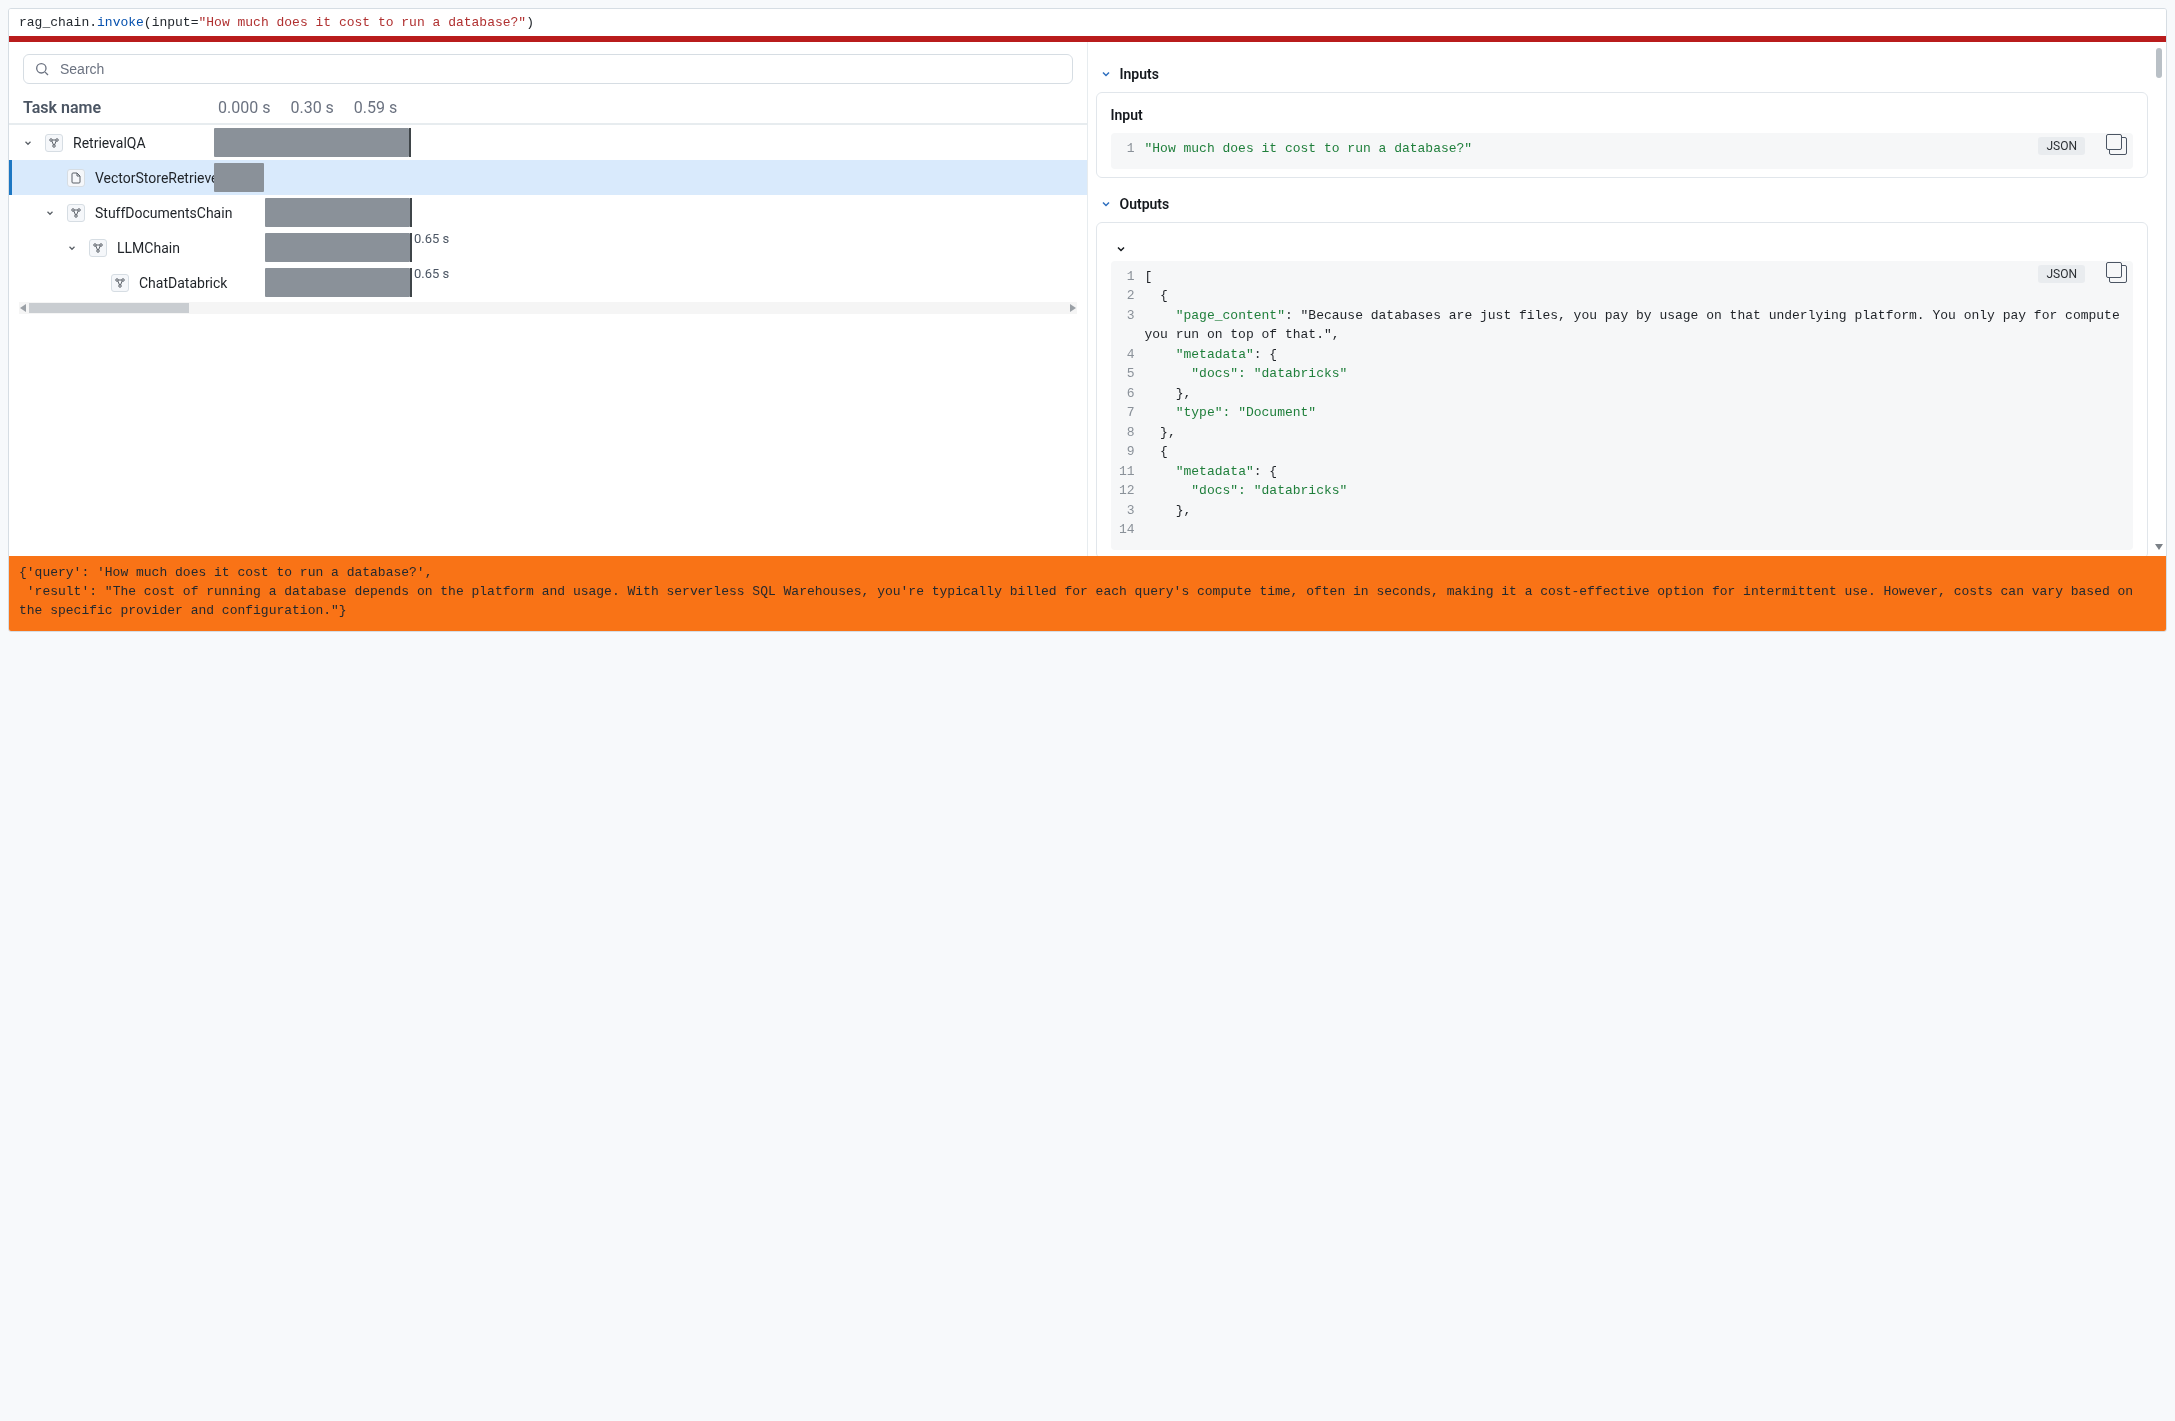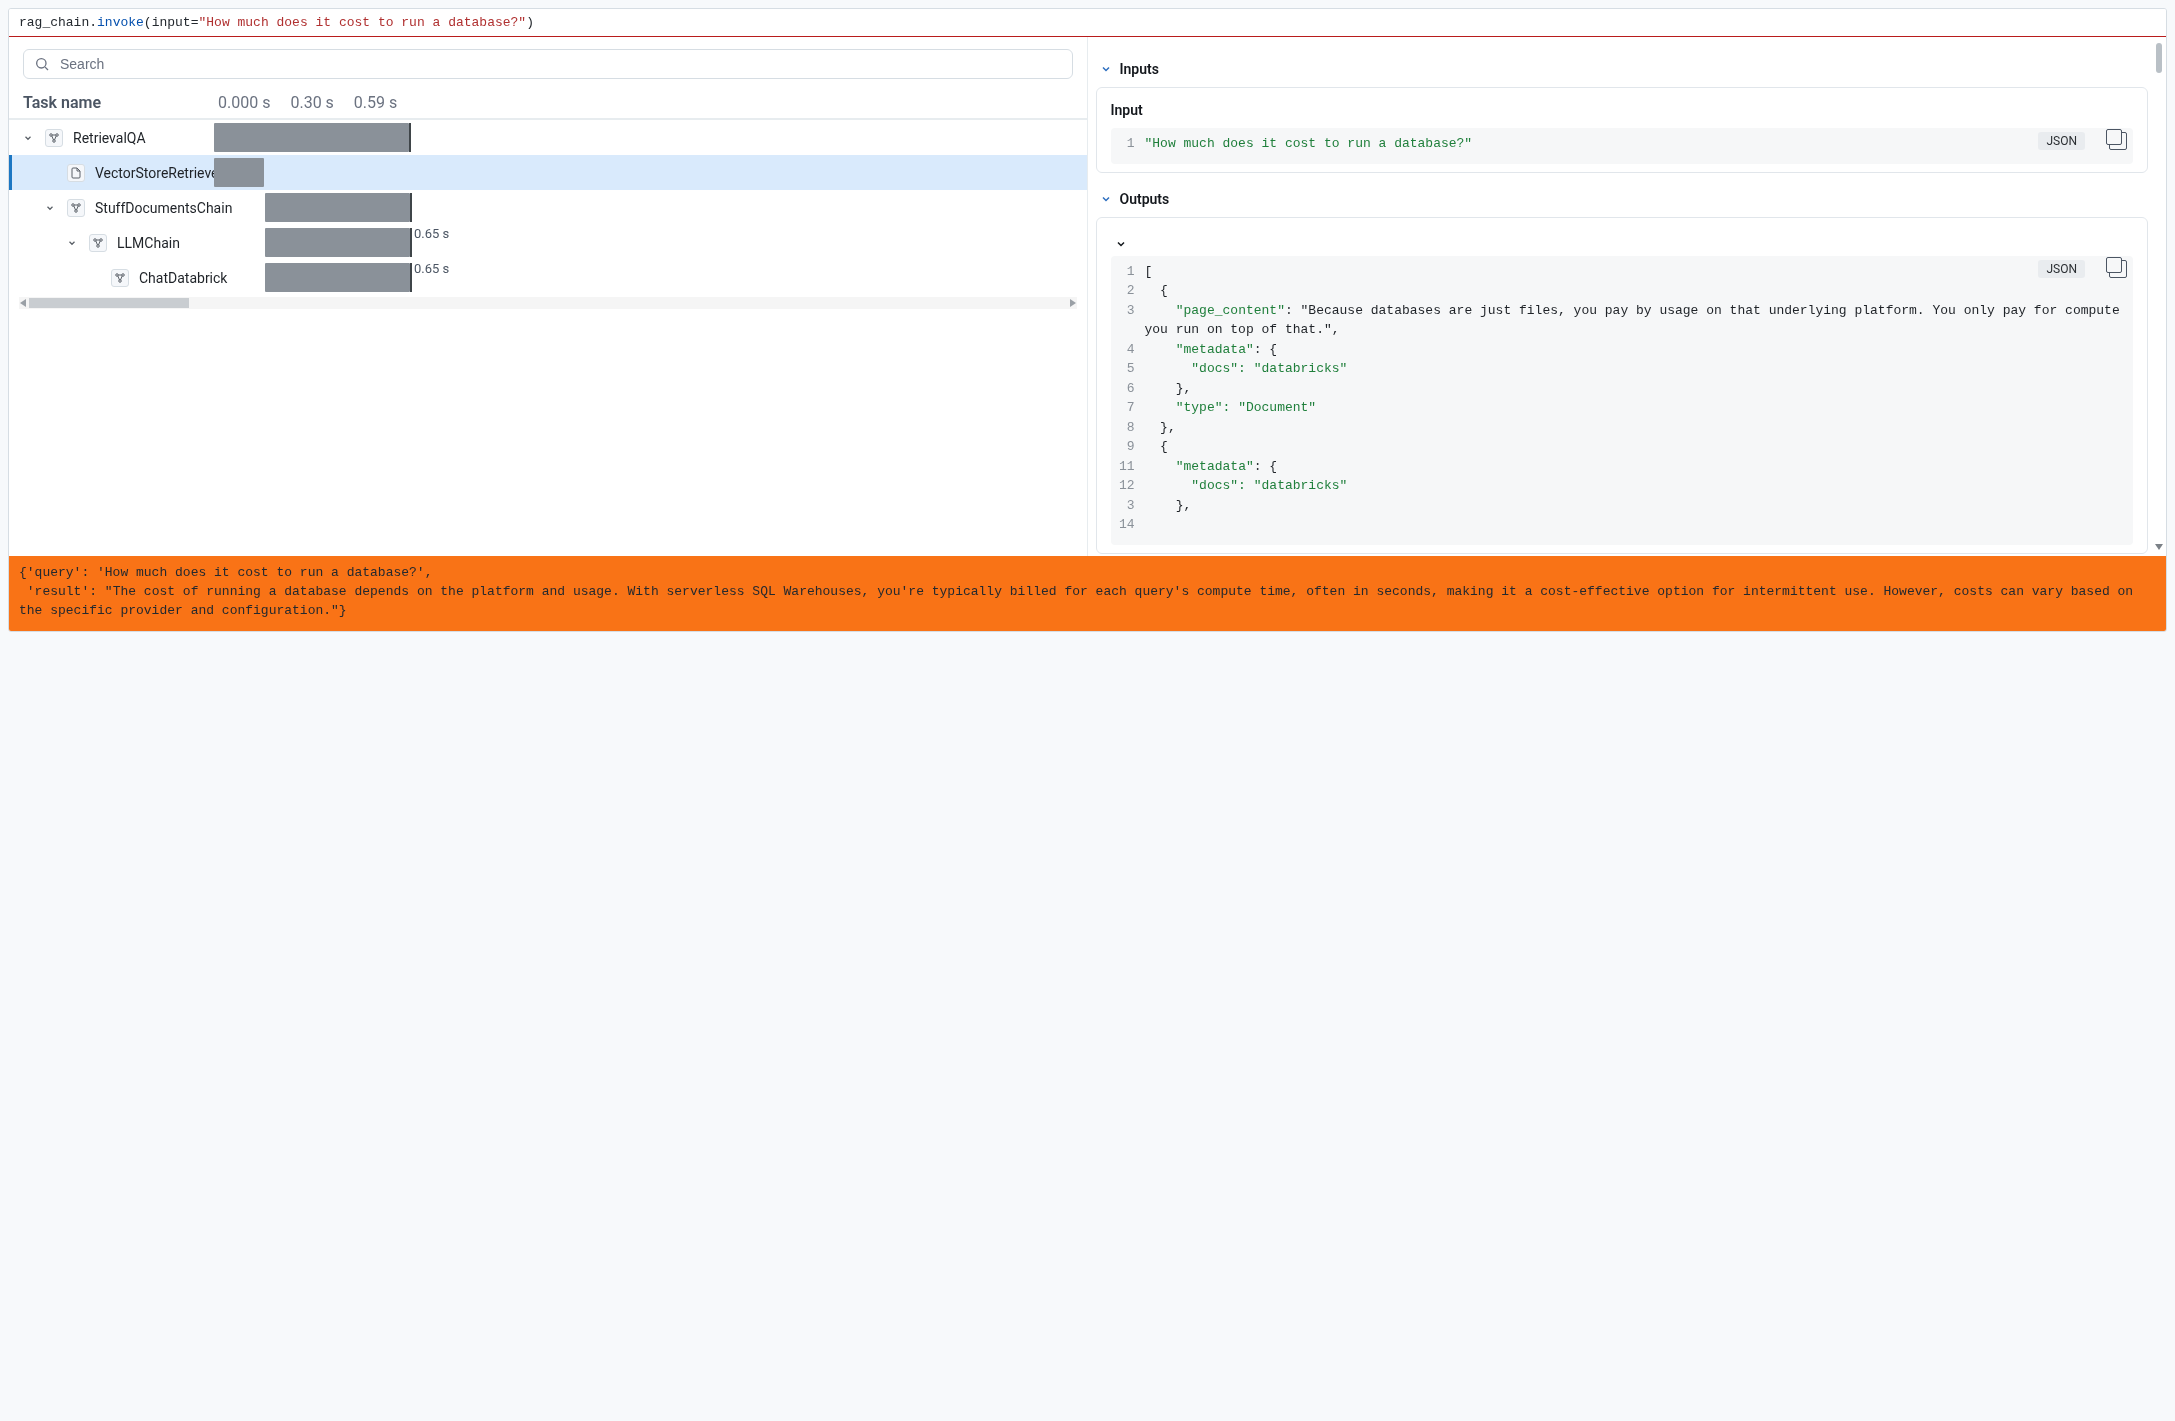--- a/index.html
+++ b/index.html
@@ -27,21 +27,21 @@
   .tok-id   { color: #24292f; }
   .tok-attr { color: #24292f; }
   .tok-str  { color: #b03030; }
   .tok-fn   { color: #0550ae; }
   .tok-eq   { color: #24292f; }
 
   .main-grid {
     display: grid;
     grid-template-columns: 1fr 1fr;
     height: 520px;
-    border-top: 1px solid #b91c1c;
+    border-top: 6px solid #b91c1c;
     position: relative;
   }
   .left-pane {
     border-right: 1px solid #e7ecef;
     display: flex;
     flex-direction: column;
     padding: 12px 0 0 0;
     position: relative;
   }
   .right-pane {

